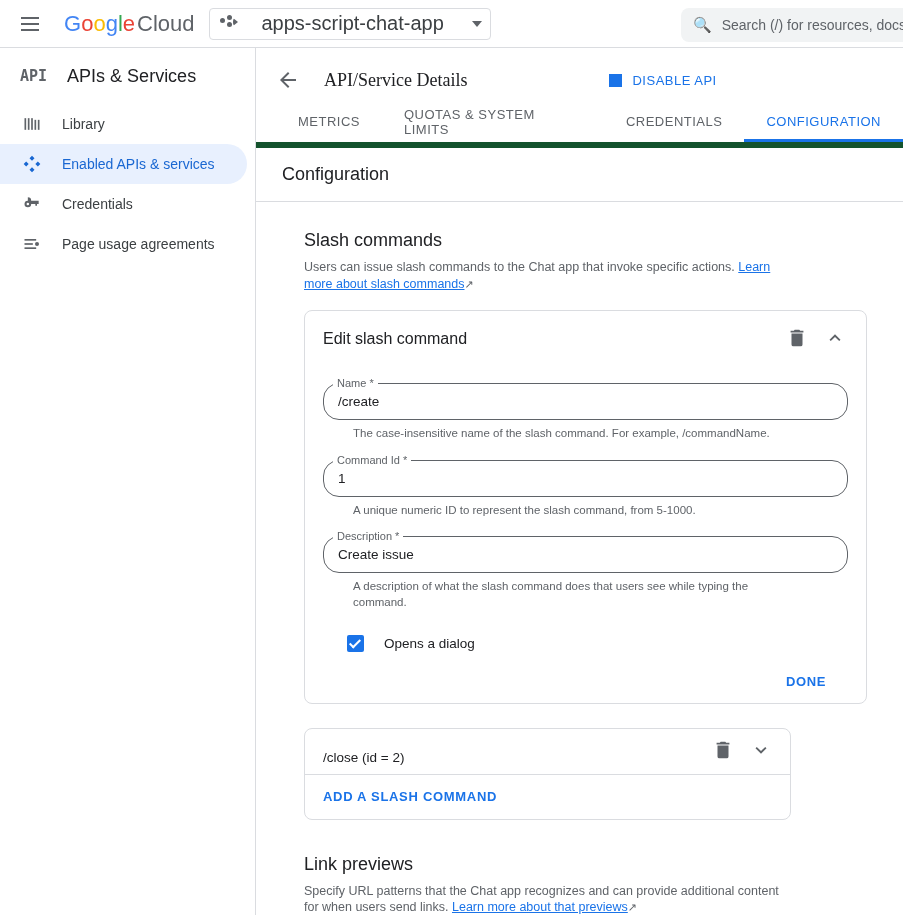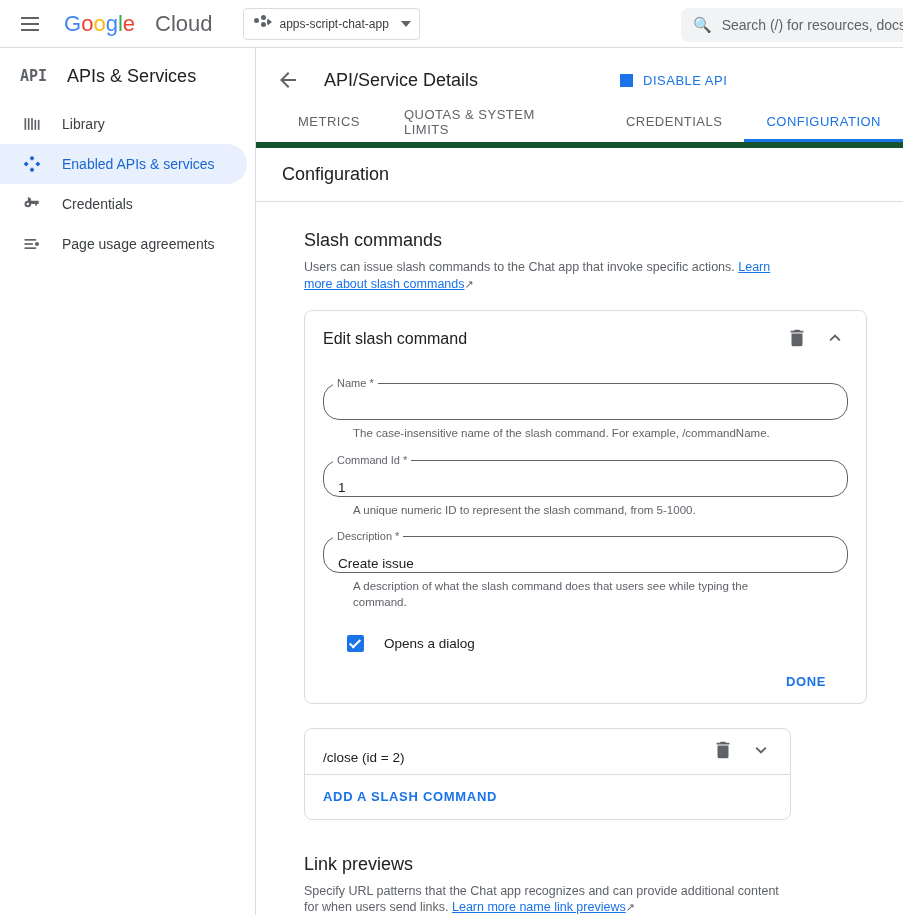--- a/index.html
+++ b/index.html
@@ -36,31 +36,31 @@
     letter-spacing: 0px;
     display: flex; align-items: baseline;
     font-family: "Liberation Sans", sans-serif;
   }
   .brand .g1 { color: #4285f4; }
   .brand .o1 { color: #ea4335; }
   .brand .o2 { color: #fbbc05; }
   .brand .g2 { color: #4285f4; }
   .brand .l  { color: #34a853; }
   .brand .e  { color: #ea4335; }
-  .brand .cloud { color: #5f6368; margin-left: 20px; font-size: 22px; }
+  .brand .cloud { color: #5f6368; margin-left: 2px; font-size: 22px; }
   .project-chip {
-    margin-left: 30px;
+    margin-left: 14px;
     height: 32px;
     border: 1px solid #dadce0;
     border-radius: 4px;
     display: flex; align-items: center;
     padding: 0 8px 0 10px;
-    gap: 8px;
+    gap: 24px;
     cursor: pointer;
-    font-size: 12px;
+    font-size: 20px;
     color: #3c4043;
   }
   .proj-icon { width: 18px; height: 18px; position: relative; }
   .proj-icon i {
     position: absolute; width: 5px; height: 5px; border-radius: 50%;
     background: #5f6368;
   }
   .proj-icon i:nth-child(1){ left:0; top:3px; }
   .proj-icon i:nth-child(2){ left:7px; top:0px; }
   .proj-icon i:nth-child(3){ left:7px; top:7px; }
@@ -138,21 +138,21 @@
   
   .main { flex: 1; display: flex; flex-direction: column; min-width: 0; }
   .detail-header {
     height: 48px;
     display: flex; align-items: center;
     padding-left: 20px;
     gap: 24px;
     margin-top: 8px;
   }
   .back-arrow { width: 24px; height: 24px; cursor: pointer; }
-  .detail-title { font-size: 18px; color: #202124; }
+  .detail-title { font-size: 18px; color: #202124; font-family: Liberation Serif, serif; }
   .disable-api {
     display: flex; align-items: center; gap: 10px;
     color: #1a73e8; font-size: 13px; font-weight: 500;
     letter-spacing: .5px; cursor: pointer;
     margin-left: 118px;
   }
   .disable-sq { width: 13px; height: 13px; background: #1a73e8; }
   .tabs {
     display: flex;
     border-bottom: 6px solid #14532d;
@@ -206,21 +206,21 @@
   .card-title { font-size: 16px; color: #202124; flex: 1; }
   .icon-btn { width: 24px; height: 24px; cursor: pointer; margin-left: 14px; color:#5f6368; }
   .card-body { padding: 8px 18px 0 18px; }
 
   .field {
     position: relative;
     border: 1px solid #5f6368;
     border-radius: 16px;
     height: 37px;
     margin-top: 18px;
-    display: flex; align-items: flex-end;
+    display: flex; align-items: center;
     padding: 0 12px;
   }
   .field .legend {
     position: absolute;
     top: -7px; left: 9px;
     background: #fff;
     padding: 0 4px;
     font-size: 11px;
     color: #5f6368;
   }
@@ -430,20 +430,21 @@
             <svg width="22" height="22" viewBox="0 0 24 24">
                 <path fill="#5f6368" d="M12 8l-6 6 1.4 1.4L12 10.8l4.6 4.6L18 14z"></path>
               </svg>
           </span>
         </div>
 
         <div class="card-body">
 
           <div class="field">
             <span class="legend">Name *</span>
+            <input value="/create" style="">
           </div>
           <div class="help">The case-insensitive name of the slash command. For example, /commandName.</div>
 
           <div class="field">
             <span class="legend">Command Id *</span>
             <input value="1" style="">
           </div>
           <div class="help">A unique numeric ID to represent the slash command, from 5-1000.</div>
 
           <div class="field">
@@ -478,18 +479,18 @@
           </span>
         </div>
         <div class="add-row">
           <span class="text-btn">ADD A SLASH COMMAND</span>
         </div>
       </div>
 
       <h2 class="section2">Link previews</h2>
       <div class="section-desc">
         <span>Specify URL patterns that the Chat app recognizes and can provide additional content for when users send links.</span>
-        <a class="link">Learn more name link previews</a><span class="ext-icon">↗</span>
+        <a class="link">Learn more about that previews</a><span class="ext-icon">↗</span>
       </div>
 
     </div>
   </div>
 </div>
 
 </body></html>

